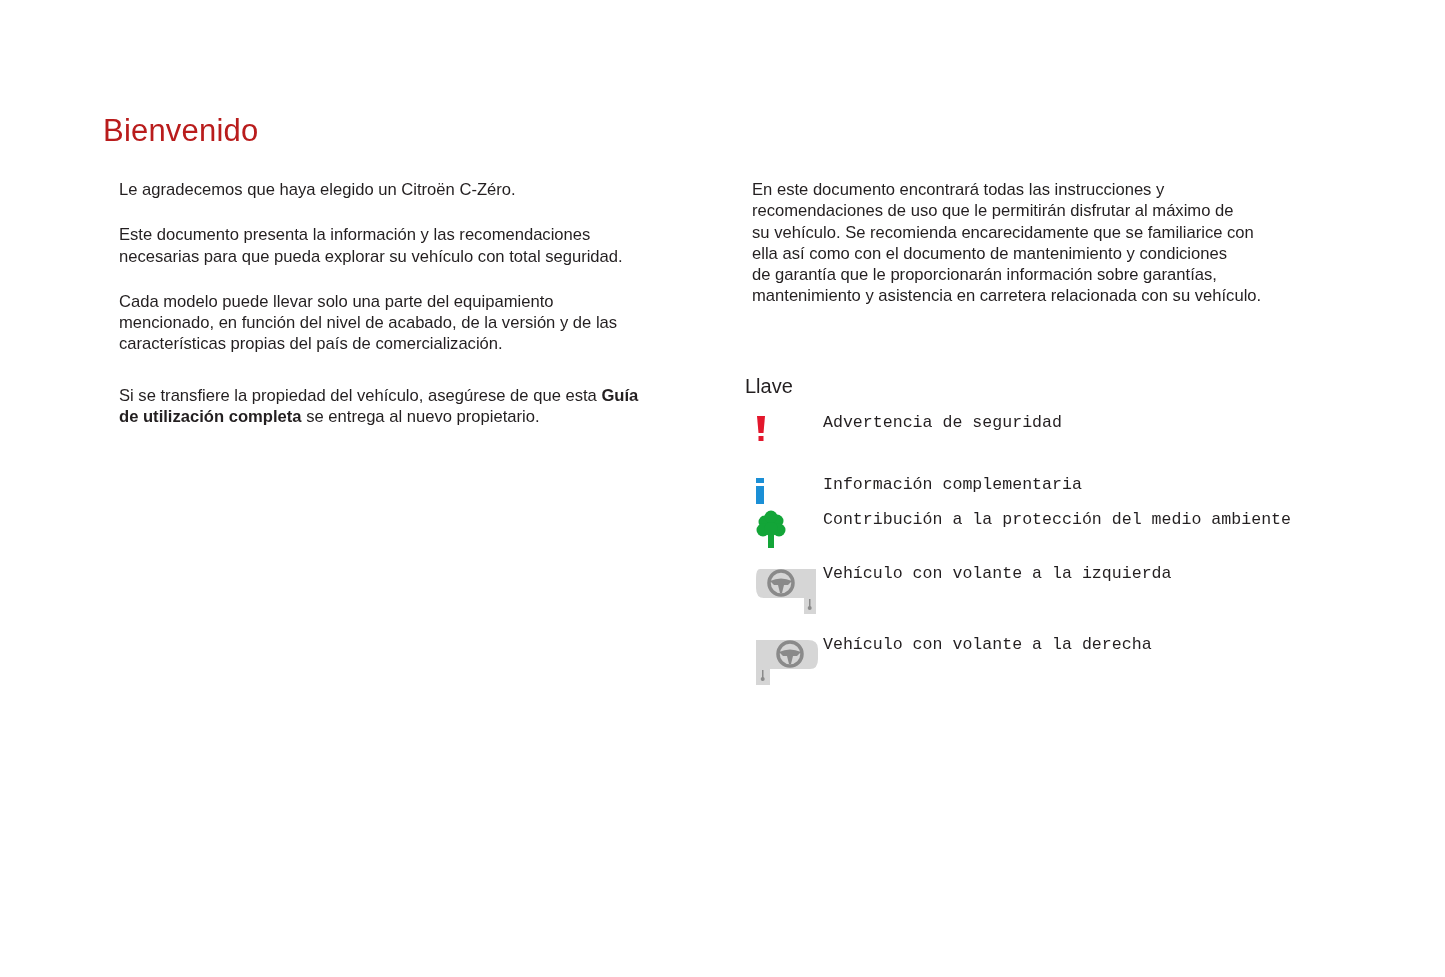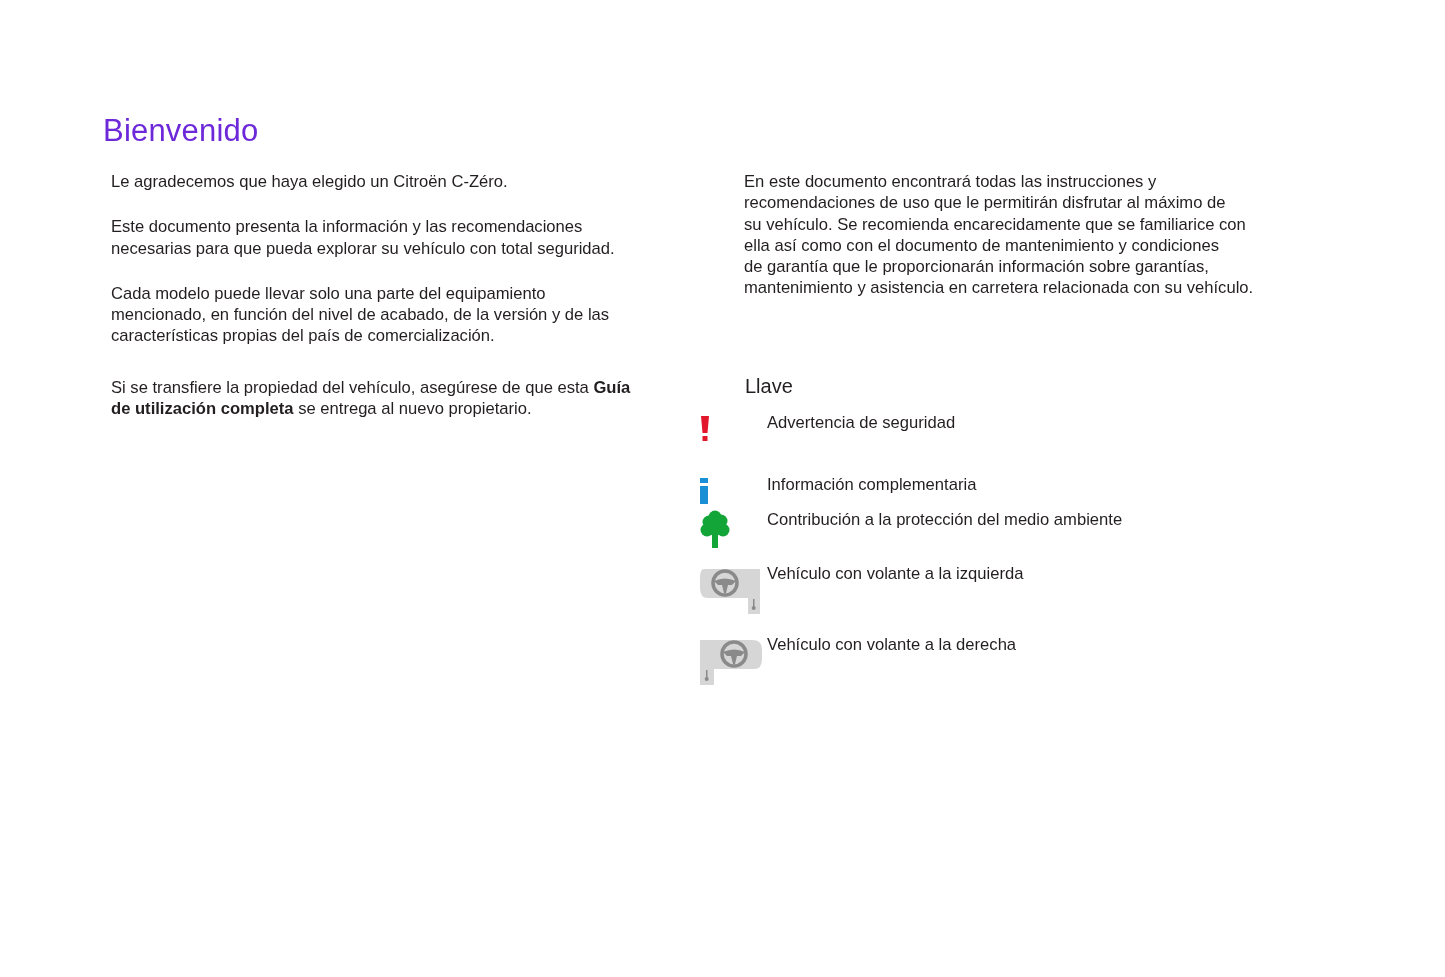--- a/index.html
+++ b/index.html
@@ -2,36 +2,36 @@
 <html><head>
   <meta charset="utf-8">
   <style>
     html, body { margin: 0; padding: 0; background: #ffffff; }
     body {
       width: 1445px; height: 977px; position: relative; overflow: hidden;
       font-family: "Liberation Sans", sans-serif; color: #231f20;
     }
     .title {
       position: absolute; left: 103px; top: 113px;
-      font-size: 31px; color: #6d28d9; font-weight: normal; margin: 0;
+      font-size: 31px; color: #b91c1c; font-weight: normal; margin: 0;
       letter-spacing: 0.2px;
     }
     .col { position: absolute; font-size: 16.6px; line-height: 21.3px; }
     .col-left { left: 103px; top: 163px; width: 590px; }
     .col-right { left: 736px; top: 163px; width: 600px; }
-    .col p { margin: 8px; white-space: pre-line; }
+    .col p { margin: 16px; white-space: pre-line; }
     .p-gap1 { margin-top: 24px !important; }
     .p-gap2 { margin-top: 24px !important; }
     .p-gap3 { margin-top: 28px !important; }
     .p-gap4 { margin-top: 30px !important; }
     b { font-weight: bold; }
     .legend-title {
       position: absolute; left: 736px; top: 366px; font-size: 20px; margin: 9px;
     }
-    .legend-item { position: absolute; left: 700px; width: 600px; height: 60px; }
+    .legend-item { position: absolute; left: 756px; width: 600px; height: 60px; font-family: Liberation Mono, monospace; }
     .legend-item .icon { position: absolute; left: 0; top: 0; }
     .legend-item .label { position: absolute; left: 67px; top: 0; font-size: 16.6px; white-space: nowrap; }
     .li-0 { top: 413px; }
     .li-1 { top: 463px; margin-top: 12px; }
     .li-2 { top: 510px; }
     .li-3 { top: 564px; }
     .li-4 { top: 635px; }
   </style>
 </head>
 <body>

